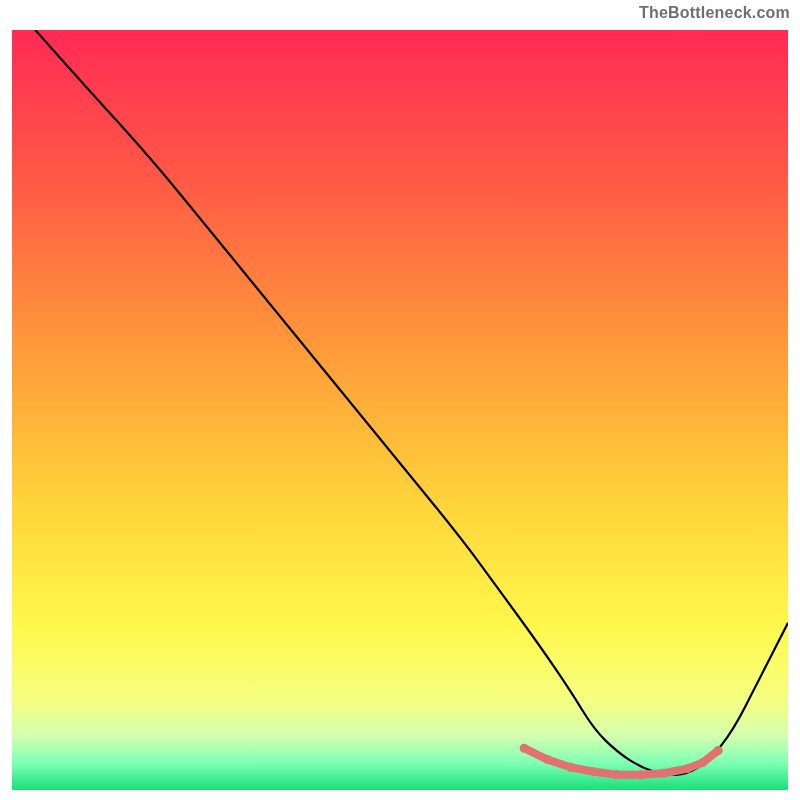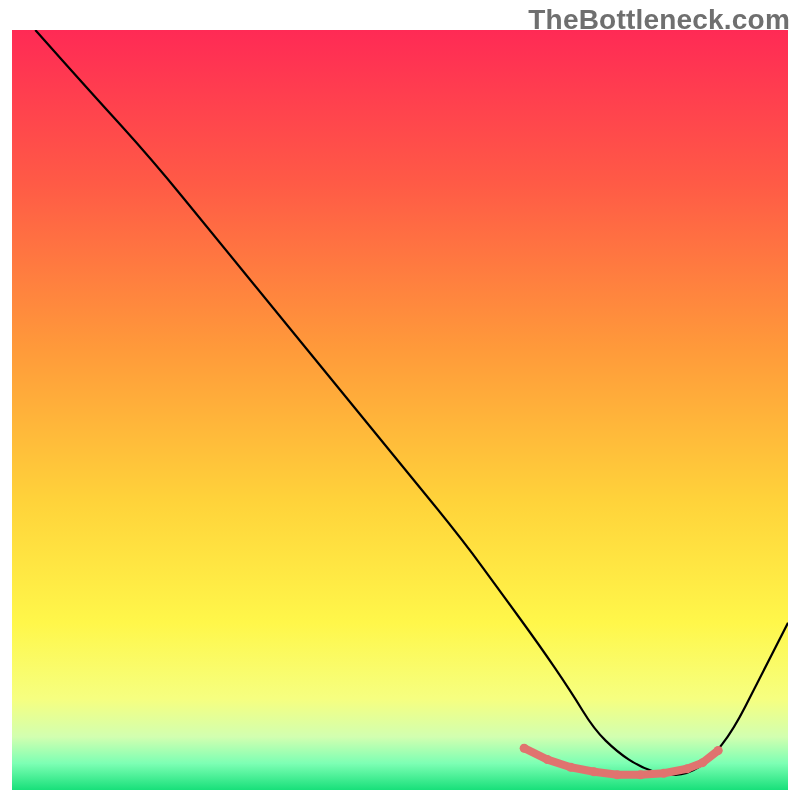--- a/index.html
+++ b/index.html
@@ -12,21 +12,21 @@
   }
   .wrap {
     position: relative;
     width: 800px;
     height: 800px;
   }
   .watermark {
     position: absolute;
     top: 4px;
     right: 10px;
-    font-size: 28px;
+    font-size: 16px;
     font-weight: 600;
     color: #6f6f6f;
     letter-spacing: 0.2px;
     z-index: 5;
   }
   svg.chart {
     position: absolute;
     top: 30px;
     left: 12px;
     display: block;

